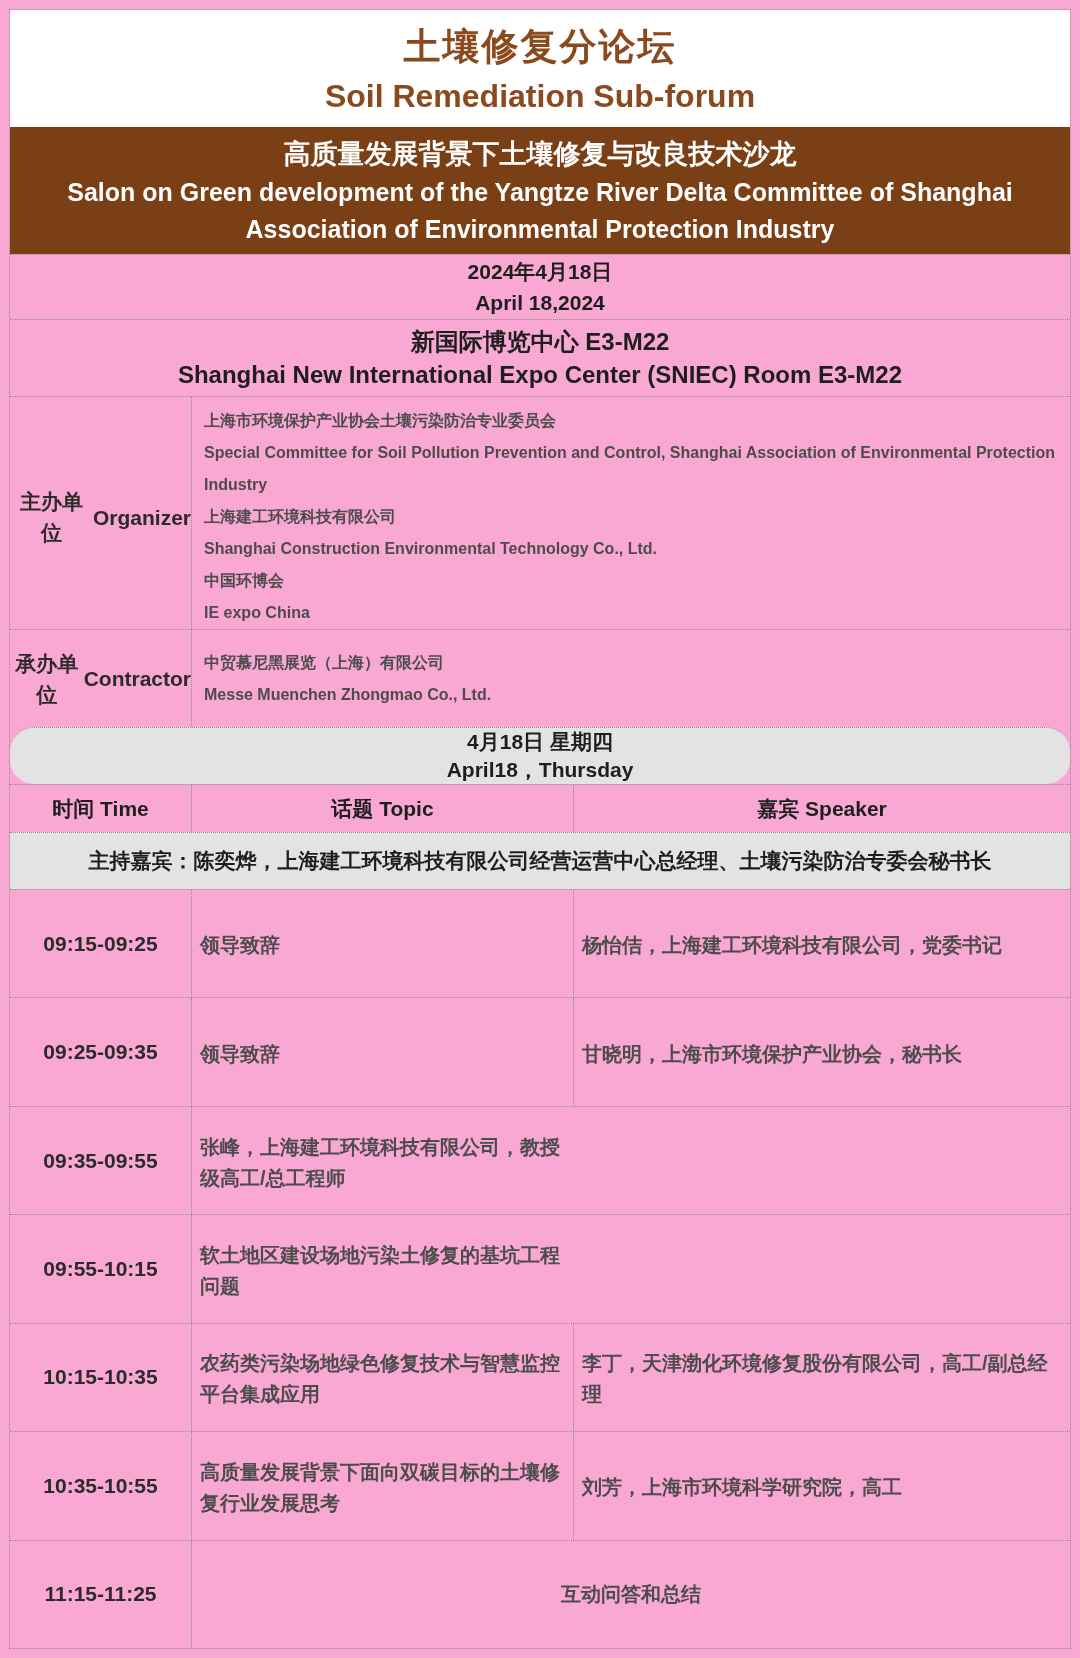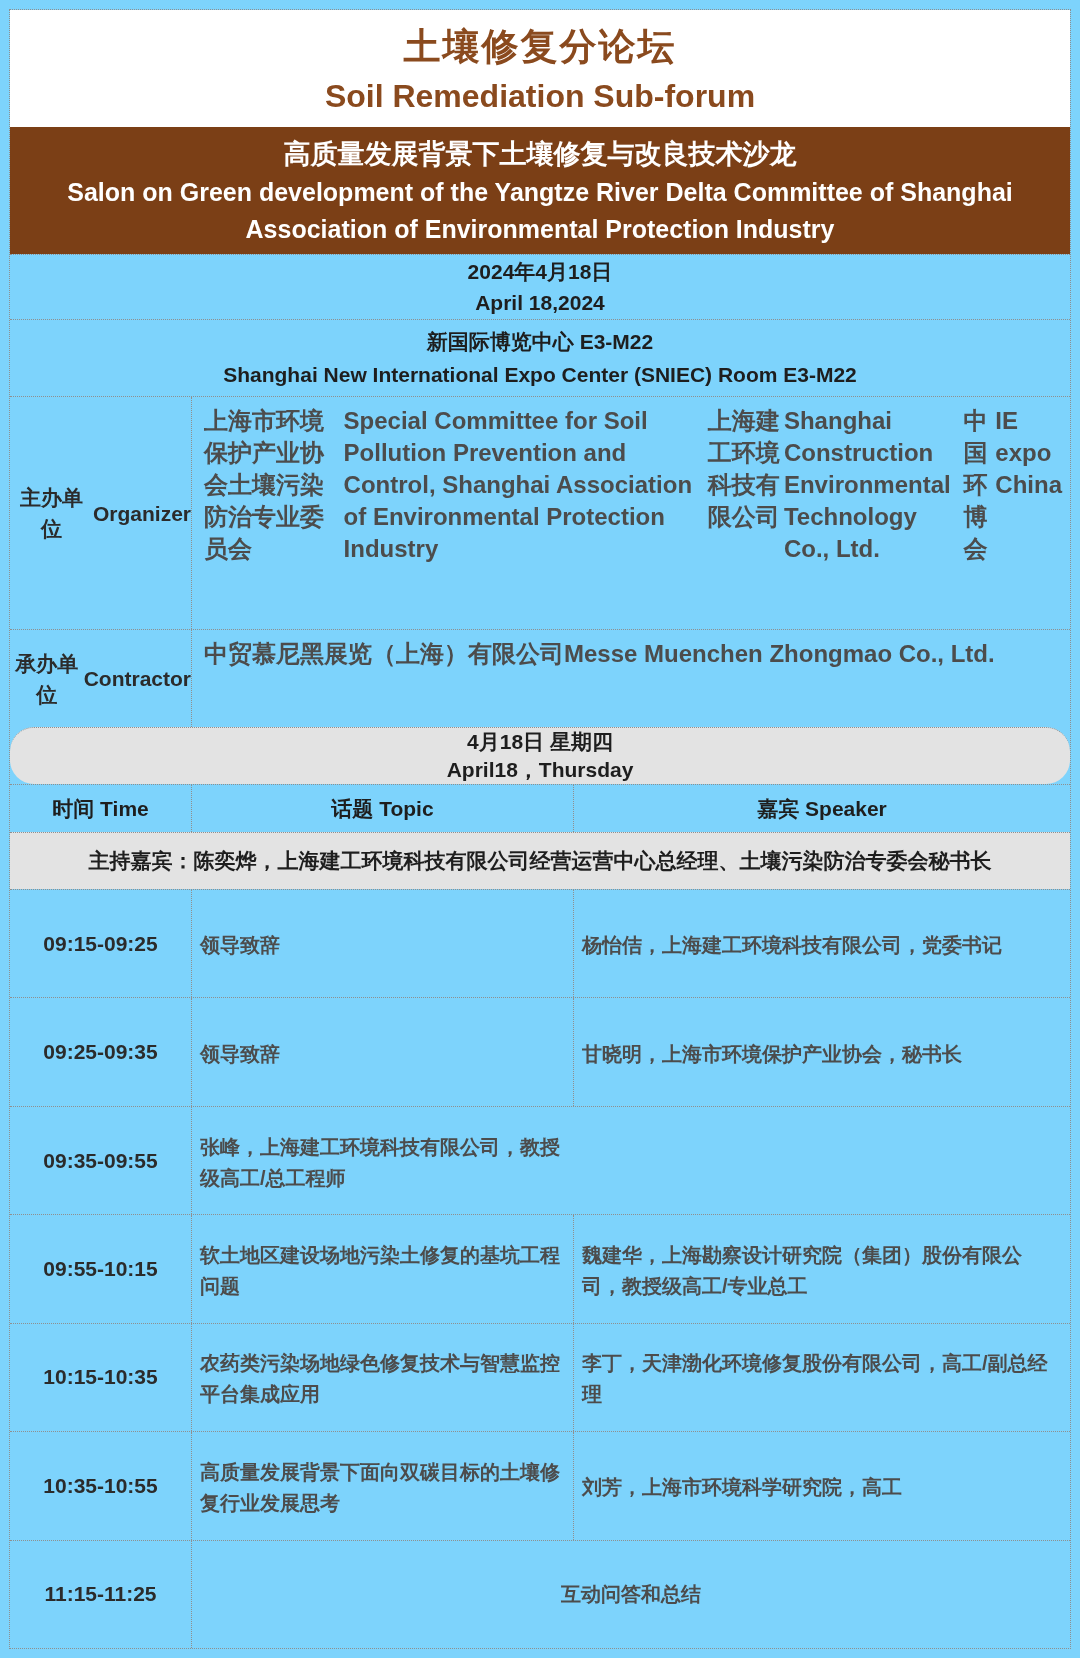--- a/index.html
+++ b/index.html
@@ -6,21 +6,21 @@
     margin: 0;
     padding: 0;
     background: #ffffff;
     font-family: "Liberation Sans", "DejaVu Sans", sans-serif;
   }
   .page {
     width: 1080px;
     height: 1658px;
     box-sizing: border-box;
     padding: 9px;
-    background: #7dd3fc;
+    background: #f9a8d4;
   }
   .sheet {
     box-sizing: border-box;
     width: 1062px;
     height: 1640px;
     border: 1px dotted #8f8f8f;
     display: flex;
     flex-direction: column;
     overflow: hidden;
   }
@@ -77,21 +77,21 @@
     border-top: 1px dotted #8f8f8f;
     display: flex;
     flex-direction: column;
     align-items: center;
     justify-content: center;
     text-align: center;
     color: #1e1e1e;
     font-weight: bold;
   }
   .date-row { height: 65px; font-size: 21px; line-height: 31px; }
-  .venue-row { height: 77px; font-size: 21px; line-height: 33px; }
+  .venue-row { height: 77px; font-size: 24px; line-height: 33px; }
   .day-row {
     height: 57px;
     background: #e3e3e3;
     font-size: 21px;
     line-height: 28px;
     border-radius: 24px;
   }
 
   
   .pair-row {
@@ -108,23 +108,25 @@
     justify-content: center;
     text-align: center;
     color: #2b2b2b;
     font-size: 21px;
     font-weight: bold;
     line-height: 31px;
   }
   .pair-content {
     border-left: 1px dotted #8f8f8f;
     display: flex;
+    flex-direction: column;
+    justify-content: center;
     padding: 8px 8px 8px 12px;
     color: #4c4c4c;
-    font-size: 24px;
+    font-size: 16px;
     font-weight: bold;
   }
   .pair-content .line { line-height: 32px; }
 
   
   .cols-header {
     border-top: 1px dotted #8f8f8f;
     display: grid;
     grid-template-columns: 181px 382px 1fr;
     height: 48px;
@@ -267,21 +269,20 @@
       <div class="cell topic">领导致辞</div>
       <div class="cell speaker">甘晓明，上海市环境保护产业协会，秘书长</div>
     </div>
     <div class="srow">
       <div class="cell time">09:35-09:55</div>
       <div class="cell speaker">张峰，上海建工环境科技有限公司，教授级高工/总工程师</div>
     </div>
     <div class="srow">
       <div class="cell time">09:55-10:15</div>
       <div class="cell topic">软土地区建设场地污染土修复的基坑工程问题</div>
-      <div class="cell speaker">魏建华，上海勘察设计研究院（集团）股份有限公司，教授级高工/专业总工</div>
     </div>
     <div class="srow">
       <div class="cell time">10:15-10:35</div>
       <div class="cell topic">农药类污染场地绿色修复技术与智慧监控平台集成应用</div>
       <div class="cell speaker">李丁，天津渤化环境修复股份有限公司，高工/副总经理</div>
     </div>
     <div class="srow">
       <div class="cell time">10:35-10:55</div>
       <div class="cell topic">高质量发展背景下面向双碳目标的土壤修复行业发展思考</div>
       <div class="cell speaker">刘芳，上海市环境科学研究院，高工</div>

